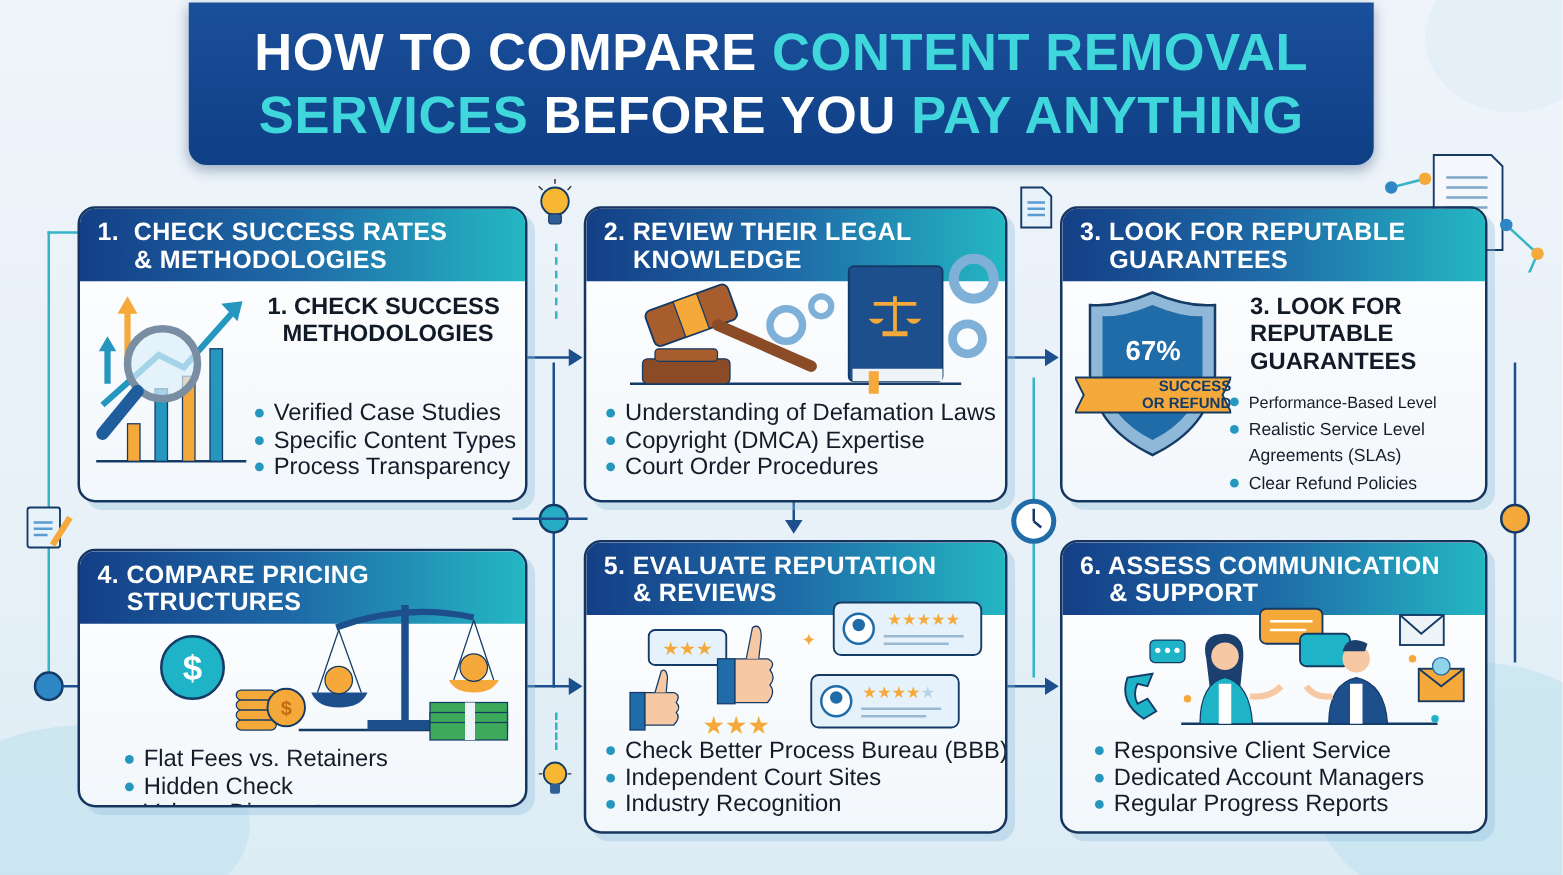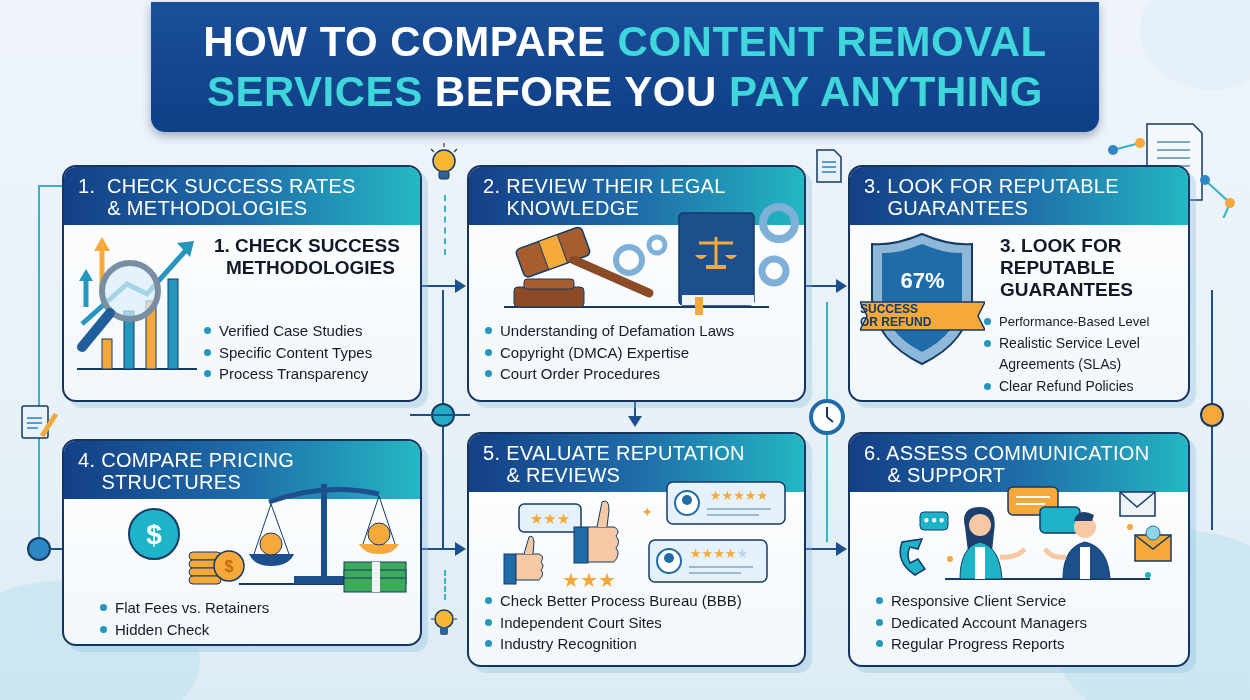--- a/index.html
+++ b/index.html
@@ -34,30 +34,30 @@
   .dashed { position:absolute; border-left:2px dashed #34b4c4; }
 
   .card {
     position:absolute; background:#fff; border:2.5px solid #15355e; border-radius:14px;
     overflow:hidden; box-shadow: 6px 6px 0 rgba(140,190,220,.35);
     background: linear-gradient(180deg,#ffffff 0%, #f2f7fb 100%);
   }
   .card-header {
     height:58px; padding:8px 14px 0 14px;
     background: linear-gradient(90deg, #143f86 0%, #1f6ca8 50%, #24b7c3 100%);
-    color:#fff; font-family:"Liberation Sans", sans-serif; font-weight:normal;
+    color:#fff; font-family:"Liberation Sans", sans-serif; font-weight:bold;
     font-size:20px; line-height:22px; letter-spacing:0.3px;
   }
   .card-body { position:relative; height:calc(100% - 58px); }
   .sub-title {
     position:absolute; font-family:"Liberation Sans", sans-serif; font-weight:bold;
     color:#111a26; font-size:19px; line-height:22px;
   }
   .bullets { position:absolute; list-style:none; }
-  .bullets li { font-family:"Liberation Sans", sans-serif; color:#141c28; font-size:15px; line-height:21.5px; white-space:nowrap; display:flex; align-items:center; }
+  .bullets li { font-family:"Liberation Sans", sans-serif; color:#141c28; font-size:19px; line-height:21.5px; white-space:nowrap; display:flex; align-items:center; }
   .bullets li .dot { width:7px; height:7px; border-radius:50%; background:#2596be; margin-right:8px; flex:none; }
   .bullets.sm li { font-size:14px; }
 
   .ill { position:absolute; }
   .deco { position:absolute; }
 </style>
 </head>
 <body>
 
 <div class="bg-blob-l"></div>
@@ -242,21 +242,21 @@
     <div style="white-space:pre;">    GUARANTEES</div>
   </div>
   <div class="card-body">
     <div class="ill" style="left:10px; top:5px; width:125px; height:140px;">
       <svg width="125" height="140" viewBox="0 0 125 140" style="position:absolute; left:0; top:0;">
         <path d="M62 4 Q90 16 112 14 V70 Q108 112 62 134 Q16 112 12 70 V14 Q34 16 62 4 Z" fill="#8fb8d8" stroke="#143a66" stroke-width="2"></path>
         <path d="M62 14 Q86 24 102 23 V70 Q98 104 62 122 Q26 104 22 70 V23 Q38 24 62 14 Z" fill="#1f6ca8"></path>
         <path d="M0 72 L125 72 L118 86 L125 100 L0 100 L7 86 Z" fill="#f5a93a" stroke="#143a66" stroke-width="1.5"></path>
       </svg>
       <div style="position:absolute; left:0; top:38px; width:125px; text-align:center; color:#fff; font-family:'Liberation Sans',sans-serif; font-weight:bold; font-size:22px;">67%</div>
-      <div style="position:absolute; left:0; top:73px; width:125px; text-align:left; color:#143a66; font-family:'Liberation Sans',sans-serif; font-weight:bold; font-size:12px; line-height:13px;">
+      <div style="position:absolute; left:0; top:73px; width:125px; text-align:right; color:#143a66; font-family:'Liberation Sans',sans-serif; font-weight:bold; font-size:12px; line-height:13px;">
         <div>SUCCESS</div>
         <div>OR REFUND</div>
       </div>
     </div>
     <div class="sub-title" style="left:150px; top:10px;">
       <div>3. LOOK FOR</div>
       <div>REPUTABLE</div>
       <div>GUARANTEES</div>
     </div>
     <ul class="bullets sm" style="left:134px; top:86px;">

